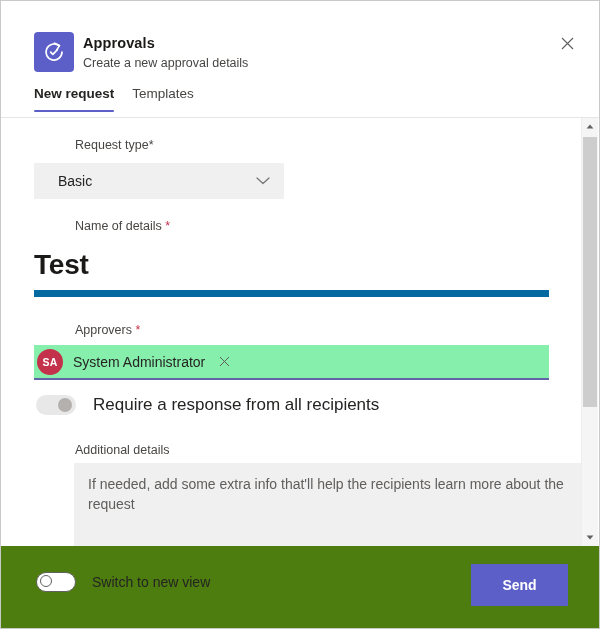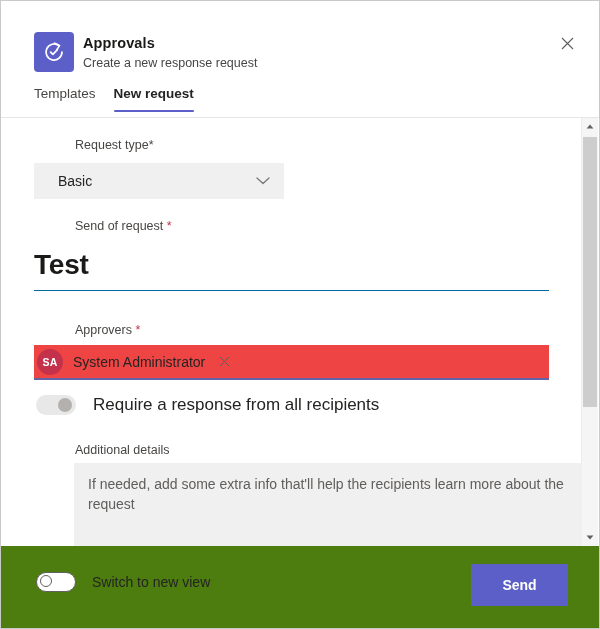--- a/index.html
+++ b/index.html
@@ -163,39 +163,39 @@
   
   .nr-label { position: absolute; left: 33px; top: 101px; }
   .name-input {
     position: absolute;
     left: 33px;
     top: 122px;
     width: 515px;
     height: 50px;
     display: flex;
     align-items: center;
-    border-bottom: 1px solid #0369a1;
+    border-bottom: 7px solid #0369a1;
     cursor: text;
   }
   .name-value {
     font-size: 28px;
     font-weight: bold;
     color: #1b1a19;
     letter-spacing: -0.2px;
   }
 
   
   .ap-label { position: absolute; left: 33px; top: 205px; }
   .approvers-field {
     position: absolute;
     left: 33px;
     top: 227px;
     width: 515px;
     height: 33px;
-    background: #ef4444;
+    background: #86efac;
     border-bottom: 2px solid #6264a7;
     display: flex;
     align-items: center;
     cursor: text;
   }
   .person-chip {
     display: flex;
     align-items: center;
     height: 29px;
     border-radius: 15px;
@@ -388,34 +388,34 @@
 
     <div class="app-icon">
       <svg width="24" height="24" viewBox="0 0 24 24" aria-hidden="true">
         <path d="M20 12a8 8 0 1 1-3.1-6.32" fill="none" stroke="#ffffff" stroke-width="1.7" stroke-linecap="round"></path>
         <path d="M12.6 3.2 L17.5 5.6 L14.9 9.6" fill="none" stroke="#ffffff" stroke-width="1.7" stroke-linecap="round" stroke-linejoin="round"></path>
         <path d="M8.6 12.1 L10.9 14.4 L15.4 9.6" fill="none" stroke="#ffffff" stroke-width="1.7" stroke-linecap="round" stroke-linejoin="round"></path>
       </svg>
     </div>
 
     <div class="app-title">Approvals</div>
-    <div class="app-subtitle">Create a new response request</div>
+    <div class="app-subtitle">Create a new approval details</div>
 
     <div class="close-btn">
       <svg width="13" height="13" viewBox="0 0 13 13" aria-hidden="true">
         <path d="M1 1 L12 12 M12 1 L1 12" stroke="#605e5c" stroke-width="1.1" fill="none"></path>
       </svg>
     </div>
 
     <div class="tabs">
+      <div class="tab active">
+        <span>New request</span>
+      </div>
       <div class="tab">
         <span>Templates</span>
-      </div>
-      <div class="tab active">
-        <span>New request</span>
       </div>
     </div>
   </div>
 
   <div class="tabs-rule"></div>
 
   <div class="body-area">
 
     <div class="field-label rt-label">
       <span>Request type</span><span class="req-gray">*</span>
@@ -424,21 +424,21 @@
     <div class="select-box">
       <span class="select-value">Basic</span>
       <span class="select-chevron">
         <svg width="14" height="9" viewBox="0 0 14 9" aria-hidden="true">
           <path d="M1 1.5 L7 7 L13 1.5" fill="none" stroke="#797775" stroke-width="1.3" stroke-linecap="round" stroke-linejoin="round"></path>
         </svg>
       </span>
     </div>
 
     <div class="field-label nr-label">
-      <span>Send of request</span>
+      <span>Name of details</span>
       <span class="req-red">*</span>
     </div>
 
     <div class="name-input">
       <span class="name-value">Test</span>
     </div>
 
     <div class="field-label ap-label">
       <span>Approvers</span>
       <span class="req-red">*</span>

